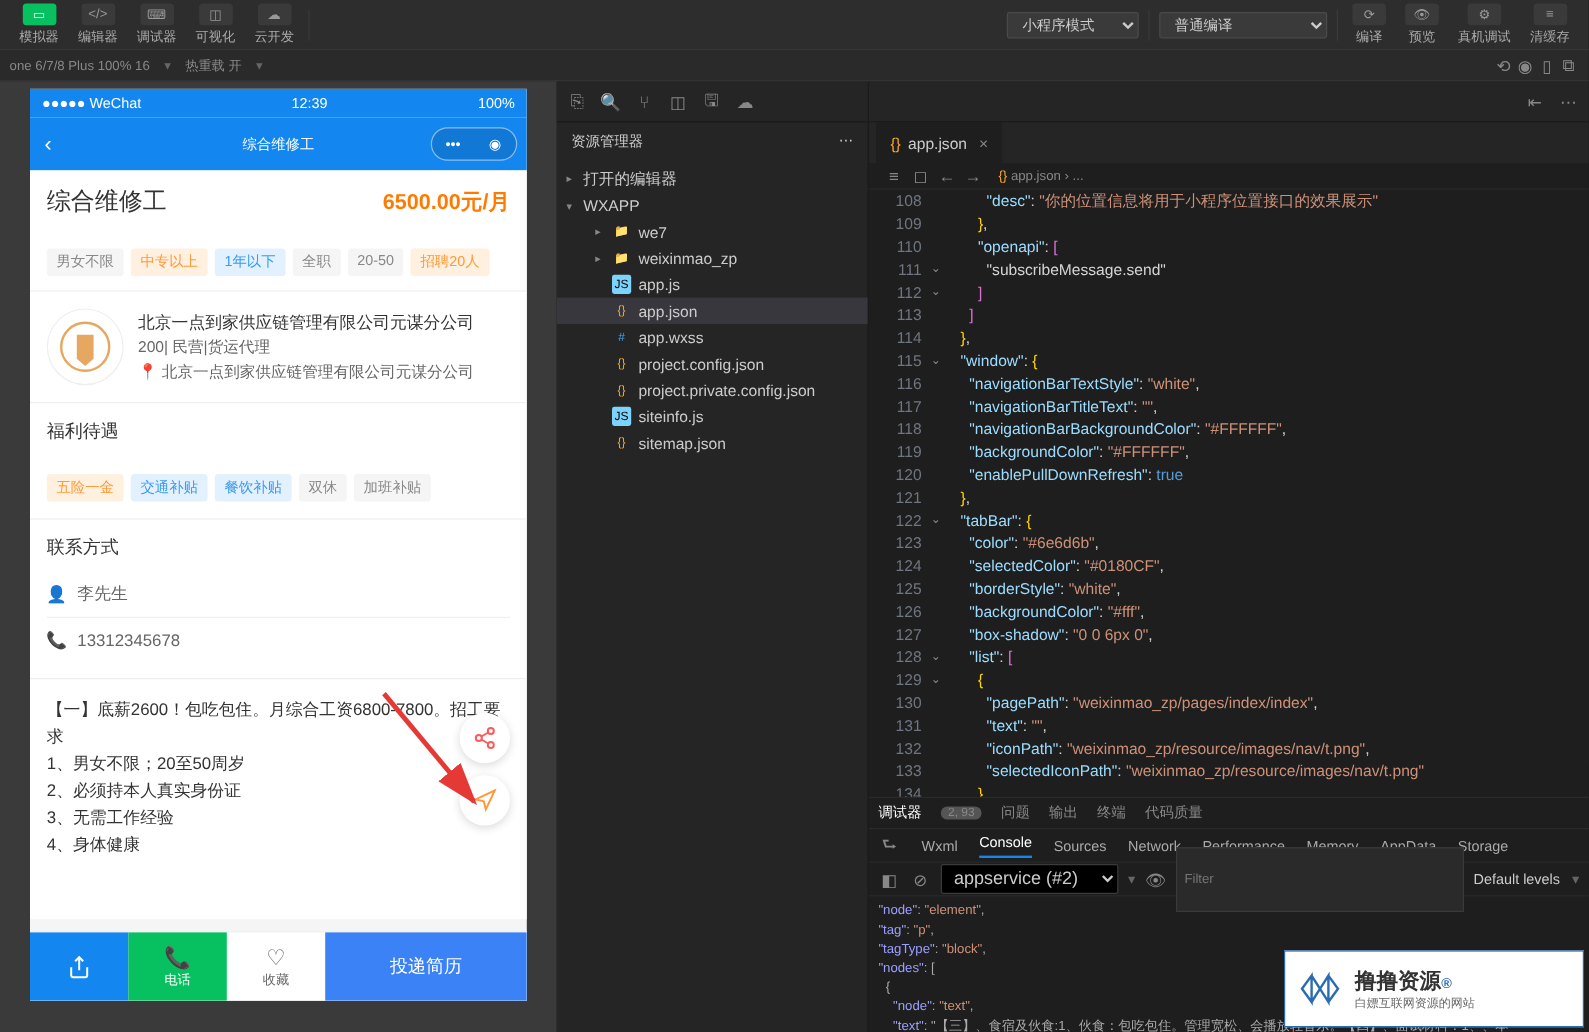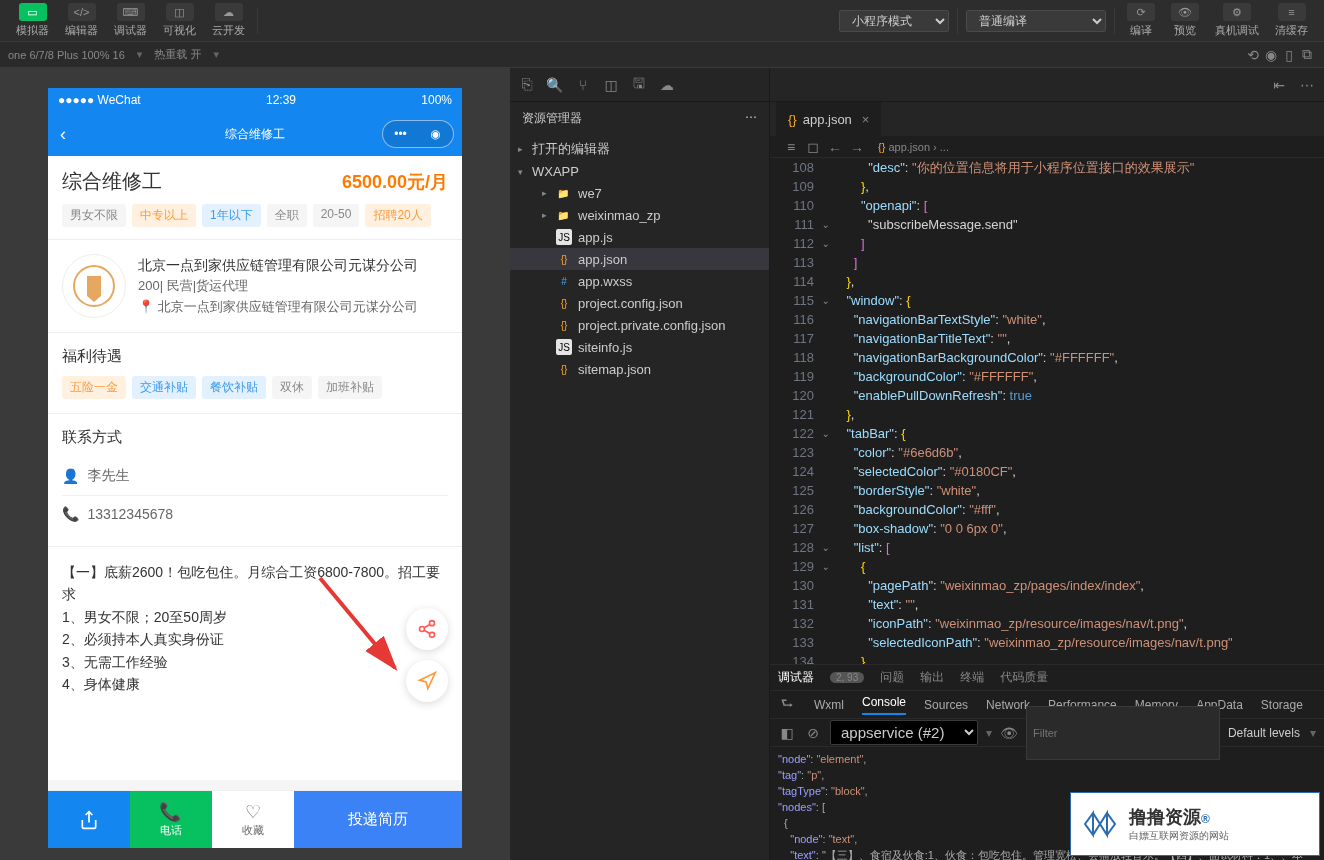--- a/index.html
+++ b/index.html
@@ -8,33 +8,33 @@
 .top-btn{display:flex;flex-direction:column;align-items:center;justify-content:center;padding:0 8px;height:40px;font-size:11px;color:#aaa}
 .top-btn .ic{width:28px;height:18px;border-radius:3px;display:flex;align-items:center;justify-content:center;margin-bottom:2px}
 .green{background:#07c160;color:#fff}
 .dark{background:#3a3a3a;color:#999}
 .top-sep{width:1px;height:26px;background:#3a3a3a;margin:0 4px}
 .top-select{background:#3a3a3a;border:1px solid #4a4a4a;color:#ccc;padding:2px 20px 2px 8px;font-size:12px;border-radius:2px;margin:0 4px;height:22px}
 .devbar{background:#2a2a2a;height:26px;display:flex;align-items:center;padding:0 8px;font-size:11px;border-bottom:1px solid #3a3a3a}
 .devbar-item{margin-right:12px;color:#888}
 
 .main{display:flex;height:792px}
-.sim-col{width:510px;background:#3a3a3a;display:flex;flex-direction:column;align-items:center;padding-top:20px}
+.sim-col{width:464px;background:#3a3a3a;display:flex;flex-direction:column;align-items:center;padding-top:6px}
 .sim{width:414px;height:760px;background:#f5f5f5;position:relative;overflow:hidden}
 .ios-sb{height:24px;background:#1486ef;color:#fff;display:flex;justify-content:space-between;align-items:center;padding:0 10px;font-size:12px}
 .nav{height:44px;background:#1486ef;color:#fff;display:flex;align-items:center;justify-content:center;position:relative}
 .nav-back{position:absolute;left:12px;font-size:18px}
 .nav-caps{position:absolute;right:8px;width:72px;height:28px;border-radius:14px;border:1px solid rgba(255,255,255,0.5);display:flex;align-items:center;justify-content:space-around;background:rgba(0,0,0,0.1)}
 .nav-caps span{width:16px;height:16px;display:flex;align-items:center;justify-content:center}
 .sim-body{height:624px;overflow:hidden;background:#fff;position:relative}
 .card{padding:12px 14px;border-bottom:1px solid #eee}
 .job-head{display:flex;justify-content:space-between;align-items:baseline}
 .job-title{font-size:20px;font-weight:500;color:#333}
 .salary{color:#ff7a00;font-size:18px;font-weight:700}
-.tags{margin-top:9px;display:flex;flex-wrap:wrap;gap:6px}
+.tags{margin-top:26px;display:flex;flex-wrap:wrap;gap:6px}
 .tag{padding:3px 8px;border-radius:3px;font-size:12px;background:#f5f5f5;color:#888}
 .tag.or{background:#fff0e0;color:#ff9a3a}
 .tag.bl{background:#e3f1ff;color:#3a9aef}
 .company{display:flex;padding:14px;border-bottom:1px solid #eee}
 .logo{width:64px;height:64px;border-radius:50%;border:1px solid #eee;display:flex;align-items:center;justify-content:center;margin-right:12px;overflow:hidden}
 .logo svg{width:44px;height:44px}
 .cinfo{flex:1;font-size:13px;color:#666;line-height:1.6}
 .cinfo .cname{color:#333;font-size:14px}
 .sec{padding:14px;border-bottom:1px solid #eee}
 .sec-title{font-size:15px;color:#333;margin-bottom:10px}
@@ -52,21 +52,21 @@
 
 .explorer{width:260px;background:#252526;border-right:1px solid #1a1a1a}
 .exp-head{padding:8px 12px;font-size:12px;color:#ccc;display:flex;justify-content:space-between}
 .tree{padding:2px 0}
 .tree-item{padding:3px 8px 3px 20px;font-size:13px;color:#ccc;display:flex;align-items:center;cursor:pointer}
 .tree-item.sel{background:#37373d}
 .tree-item.section{color:#ccc;font-weight:500;padding-left:8px}
 .tree-item .fi{width:16px;height:16px;margin-right:6px;display:inline-flex;align-items:center;justify-content:center;font-size:10px;border-radius:2px}
 .chev{width:12px;color:#888;font-size:9px;margin-right:2px}
 .indent1{padding-left:32px}
-.js-i{background:#e5e5e5;color:#000}
+.js-i{background:#7dd3fc;color:#000}
 .json-i{color:#f9a825}
 .wxss-i{color:#42a5f5}
 
 .editor{flex:1;display:flex;flex-direction:column;background:#1e1e1e}
 .ed-tabs{height:34px;background:#252526;display:flex;align-items:center;padding-left:6px}
 .ed-tab{height:34px;padding:0 12px;display:flex;align-items:center;gap:6px;background:#1e1e1e;border-right:1px solid #252526;font-size:13px;color:#ccc}
 .ed-tab .close{color:#888;margin-left:4px}
 .ed-crumb{height:22px;padding:0 12px;font-size:11px;color:#888;display:flex;align-items:center;gap:4px;border-bottom:1px solid #2a2a2a}
 .code{flex:1;overflow:hidden;font-family:Consolas,Monaco,monospace;font-size:13px;line-height:19px;display:flex}
 .gutter{width:62px;text-align:right;color:#6e7681;padding-right:18px;position:relative;user-select:none}

